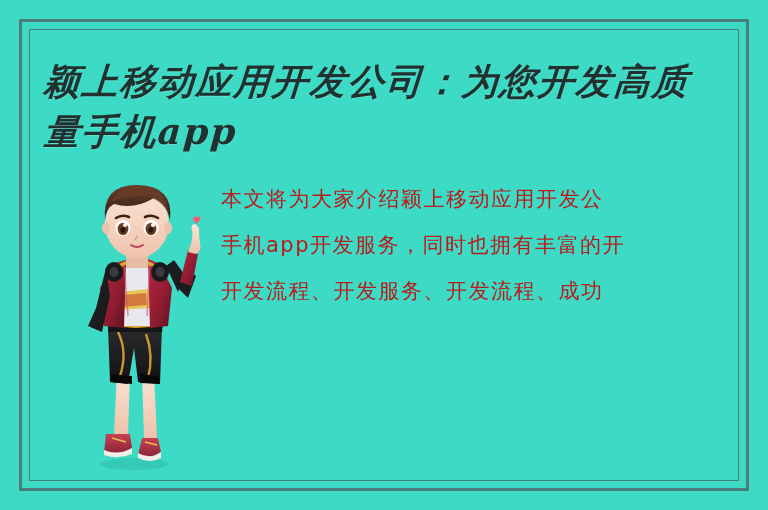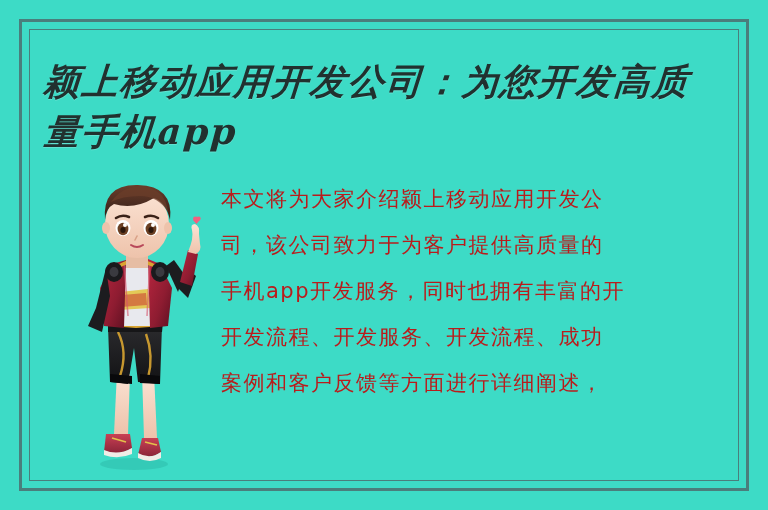--- a/index.html
+++ b/index.html
@@ -219,19 +219,17 @@
         <path d="M50 262 L64 266" stroke="#e3c04a" stroke-width="1.8" fill="none"></path>
         <path d="M80 262 L96 262 L99 276 Q88 284 76 279 Z" fill="url(#shoeG)"></path>
         <path d="M76 277 Q88 284 99 276 L99 282 Q88 288 76 282 Z" fill="#f0ece6"></path>
         <path d="M83 266 L95 269" stroke="#e3c04a" stroke-width="1.8" fill="none"></path>
       </g>
     </svg>
   </div>
 
   <div class="body-block">
     <div class="body-line">本文将为大家介绍颖上移动应用开发公</div>
-    <div class="body-line">司，该公司致力于为客户提供高质量的</div>
     <div class="body-line">手机app开发服务，同时也拥有丰富的开</div>
     <div class="body-line">开发流程、开发服务、开发流程、成功</div>
-    <div class="body-line">案例和客户反馈等方面进行详细阐述，</div>
   </div>
 
 </div>
 
 </body></html>

